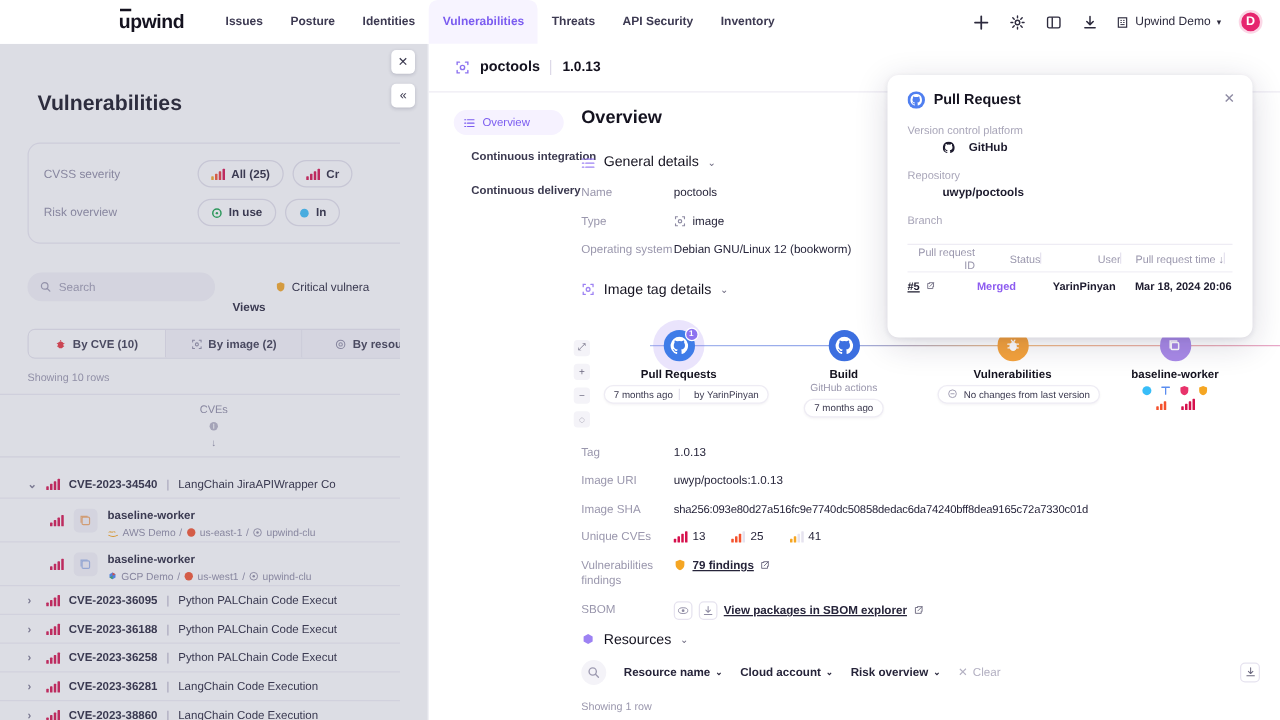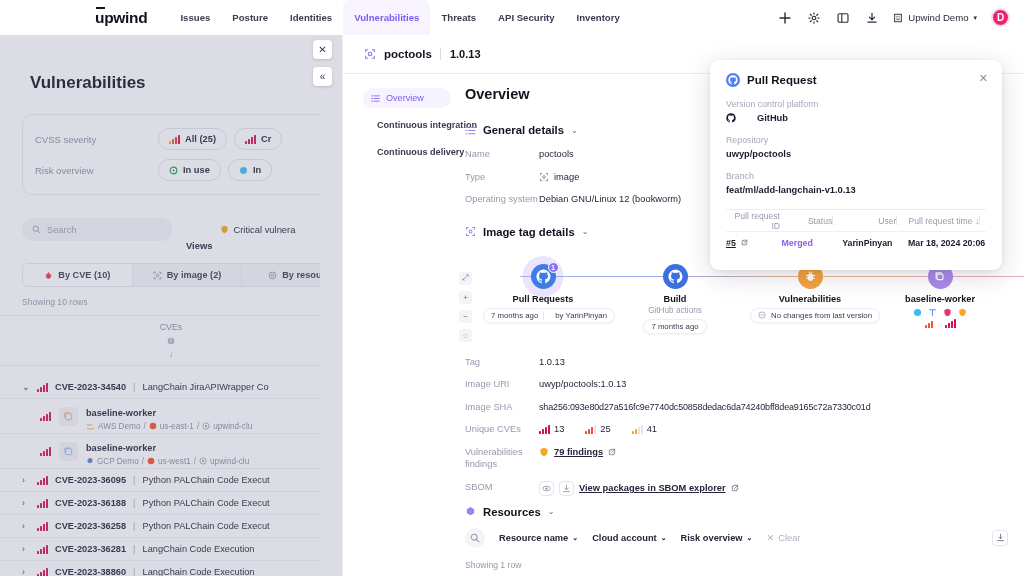--- a/index.html
+++ b/index.html
@@ -128,21 +128,21 @@
   .dnav-item {
     display:flex; align-items:center; gap: 6px; font-size: 9.1px; color:#3b394f;
     height: 20px; padding: 0 8px; border-radius: 10px; margin-bottom: 7px; white-space:nowrap;
     cursor:pointer;
     font-weight:bold;
   }
   .dnav-item.active { background:#f6f2ff; color:#7b5cf0; font-weight:500; }
   .dmain { flex:1; padding: 12px 0 0 14px; position:relative; }
   .h1 { font-size: 14.5px; font-weight: 700; color:#14121f; margin-bottom: 22px; }
   .section-hd { display:flex; align-items:center; gap:7px; margin-bottom: 12px; }
-  .section-hd .t { font-size: 11.3px; font-weight: 700; color:#14121f; }
+  .section-hd .t { font-size: 11.3px; font-weight: 400; color:#14121f; }
   .kv { display:flex; margin-bottom: 10px; font-size: 9.3px; align-items:flex-start; }
   .kv .k { width: 74px; color:#9a97ad; flex-shrink:0; line-height:1.35; }
   .kv .v { color:#26243a; display:flex; align-items:center; gap:5px; flex-wrap:wrap; line-height:1.35;}
   .mono-sha { font-size: 9px; color:#26243a; letter-spacing:-0.15px;}
   .sev { display:inline-flex; align-items:center; gap:4px; margin-right:16px; font-size:9.3px; }
   .lnk { color:#26243a; text-decoration: underline; font-weight:600; cursor:pointer;}
   .iconbox { width:15px; height:15px; border:1px solid #e6e3ef; border-radius:4px; display:inline-flex; align-items:center; justify-content:center; }
 
   
   .bars { display:inline-flex; align-items:flex-end; gap:1px; height:9px; }
@@ -193,21 +193,21 @@
   .pr-pop {
     position:absolute; top: 60px; left: 710px; width: 292px; height: 210px;
     background:#fff; border-radius: 9px; z-index: 70;
     box-shadow: 0 6px 26px rgba(30,25,70,0.16), 0 1px 4px rgba(30,25,70,0.08);
     padding: 13px 16px 0 16px;
   }
   .pr-hd { display:flex; align-items:center; gap:7px; }
   .pr-hd .t { font-size: 11.5px; font-weight: 700; color:#14121f; }
   .pr-close { position:absolute; top: 12px; right: 14px; font-size: 11px; color:#8e8ba3; cursor:pointer; }
   .pr-k { font-size: 8.8px; color:#a9a6b9; margin-top: 12px; }
-  .pr-v { font-size: 9.3px; color:#1d1b2e; font-weight: 600; margin-top: 4px; display:flex; align-items:center; gap:21px; }
+  .pr-v { font-size: 9.3px; color:#1d1b2e; font-weight: 600; margin-top: 4px; display:flex; align-items:center; gap:11px;margin-left:28px; }
   .pr-tbl { margin-top: 14px; border-top: 1px solid #eeecf4; }
   .pr-tr { display:flex; align-items:center; height: 22px; }
   .pr-th { font-size: 8.6px; color:#9a97ad;text-align:right; }
   .pr-td { font-size: 8.8px; color:#1d1b2e; font-weight:600; }
   .pr-c1 { width: 64px; } .pr-c2 { width: 62px; } .pr-c3 { width: 68px; } .pr-c4 { width: 90px; }
   .pr-row-b { border-bottom: 1px solid #f1eff6; }
   .pr-id { color:#1d1b2e; text-decoration: underline; font-weight:700; }
   .pr-merged { color:#8d5cf0; font-weight: 600; }
   .vline { width:1px; height:9px; background:#e6e3ef; margin-right:6px; }
 </style>
@@ -837,21 +837,20 @@
       <svg width="10" height="10" viewBox="0 0 16 16">
           <path d="M8 .5a7.5 7.5 0 00-2.37 14.62c.37.07.5-.16.5-.36v-1.3c-2.09.45-2.53-1-2.53-1-.34-.87-.83-1.1-.83-1.1-.68-.47.05-.46.05-.46.76.05 1.15.78 1.15.78.67 1.15 1.76.82 2.19.63.07-.49.26-.82.48-1.01-1.67-.19-3.43-.84-3.43-3.72 0-.82.3-1.5.77-2.02-.08-.19-.33-.95.07-1.99 0 0 .63-.2 2.06.77a7.1 7.1 0 013.76 0c1.43-.97 2.06-.77 2.06-.77.4 1.04.15 1.8.08 1.99.48.52.77 1.2.77 2.02 0 2.89-1.76 3.53-3.44 3.71.27.23.51.69.51 1.39v2.06c0 .2.13.44.51.36A7.5 7.5 0 008 .5z" fill="#1d1b2e"></path>
         </svg>
       <span>GitHub</span>
     </div>
 
     <div class="pr-k">Repository</div>
     <div class="pr-v">uwyp/poctools</div>
 
     <div class="pr-k">Branch</div>
-    <div class="pr-v">feat/ml/add-langchain-v1.0.13</div>
 
     <div class="pr-tbl">
       <div class="pr-tr pr-row-b">
         <span class="pr-th pr-c1">Pull request ID</span>
         <span class="pr-th pr-c2"><span>Status</span></span>
         <span class="vline"></span>
         <span class="pr-th pr-c3">User</span>
         <span class="vline"></span>
         <span class="pr-th pr-c4"><span>Pull request time</span> <span>↓</span></span>
         <span class="vline"></span>

